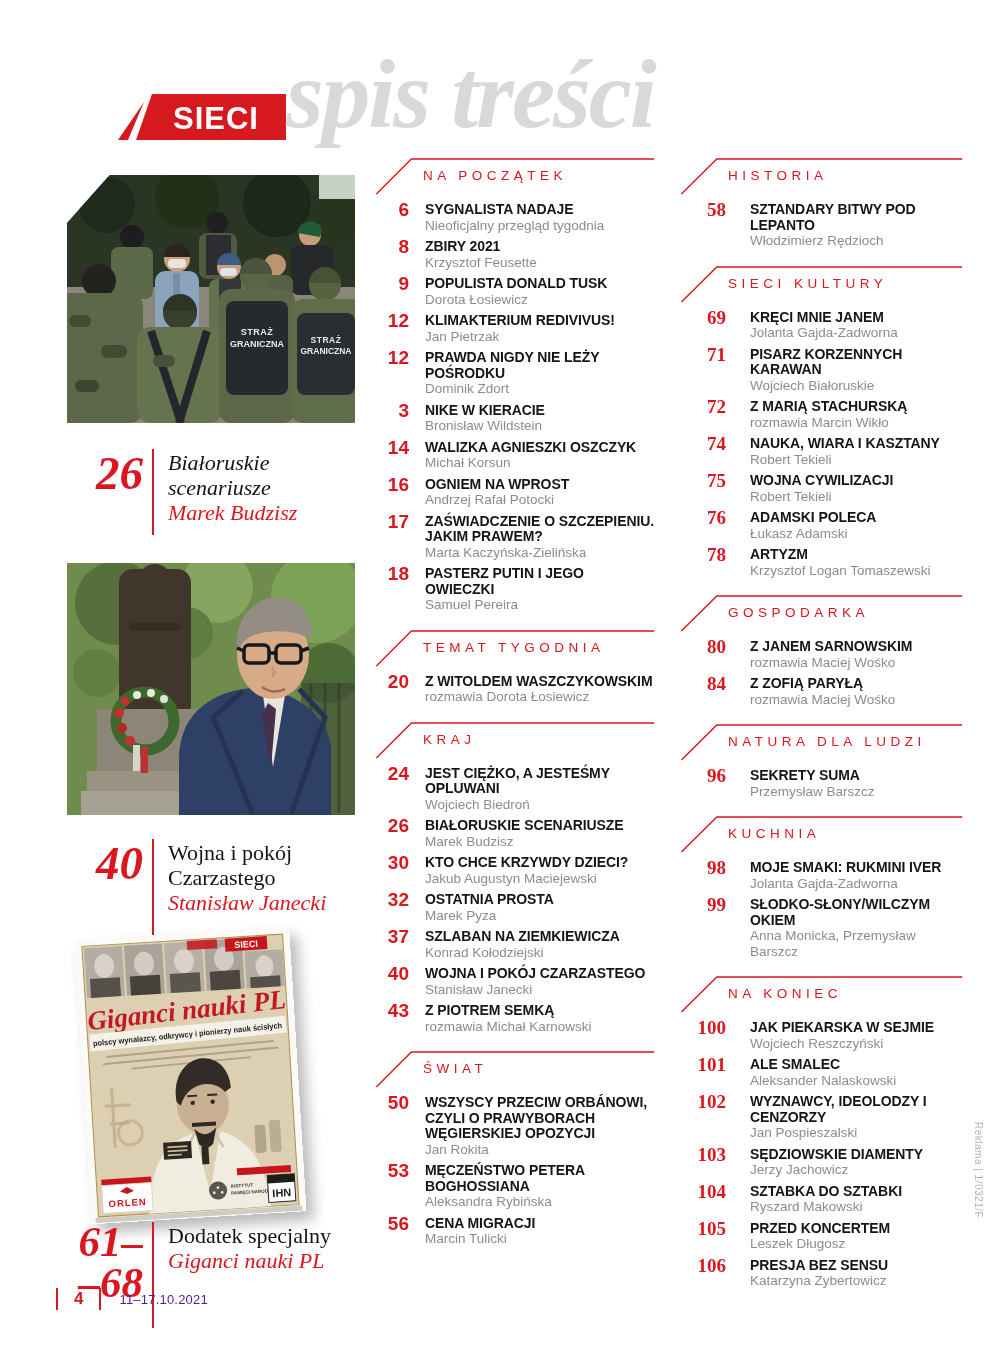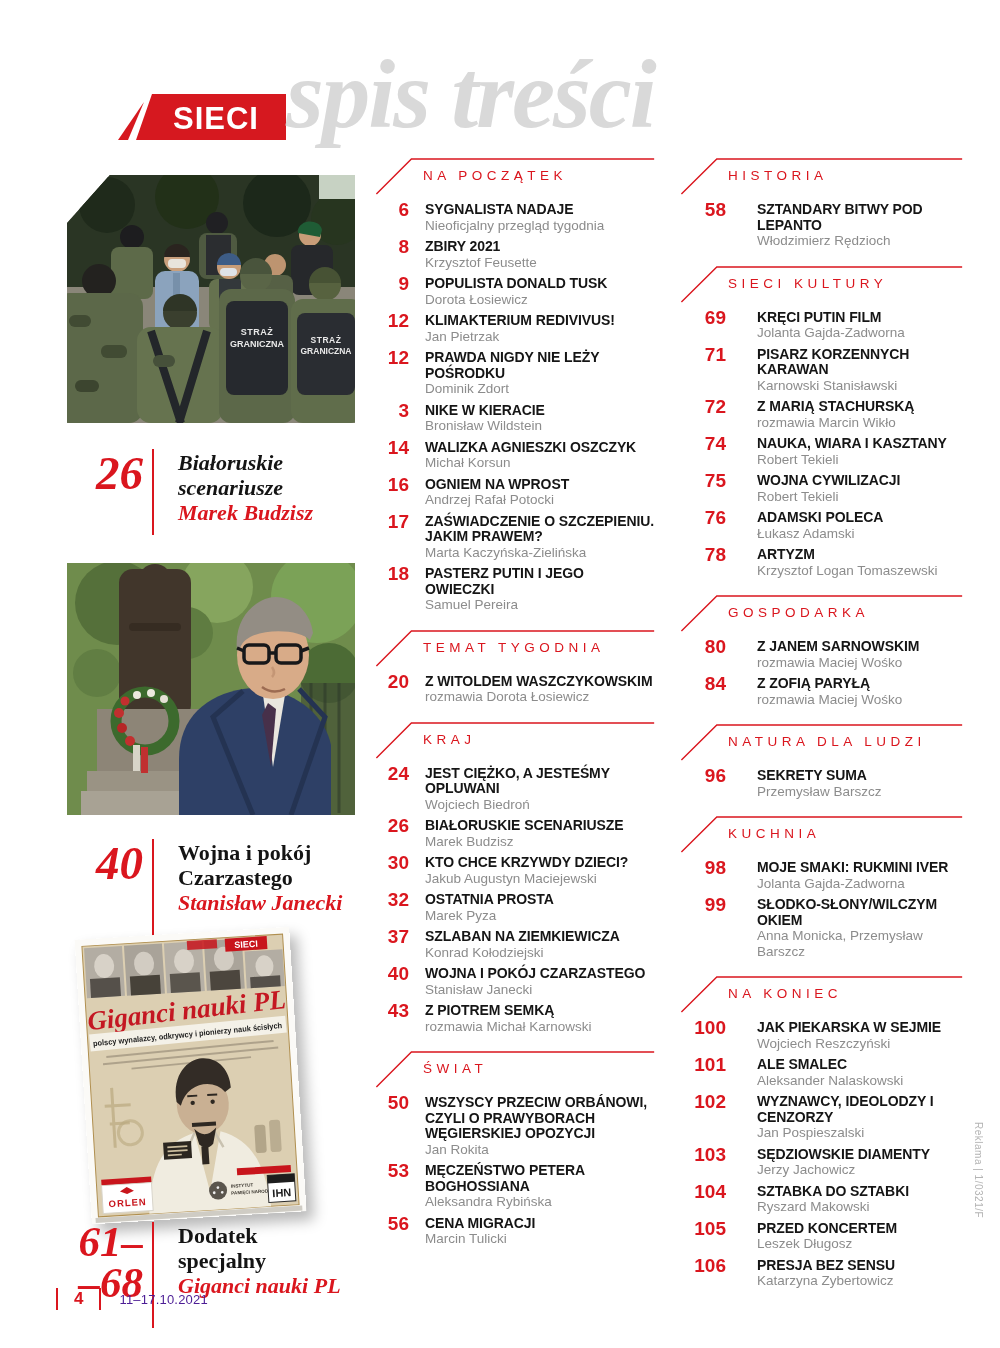--- a/index.html
+++ b/index.html
@@ -35,22 +35,22 @@
   .cap-num{
     position:absolute;left:0;top:4px;width:88px;text-align:right;
     font-family:"Liberation Serif",serif;font-style:italic;font-weight:bold;
     font-size:47px;line-height:.95;color:var(--red);white-space:pre-line;
   }
   .cap3 .cap-num{font-size:43px;top:2px;}
   .cap-rule{position:absolute;left:97px;top:2px;width:2px;background:var(--red);}
   .cap1 .cap-rule{height:86px;}
   .cap2 .cap-rule{height:128px;}
   .cap3 .cap-rule{height:106px;}
-  .cap-text{position:absolute;left:123px;top:3px;font-family:"Liberation Serif",serif;
-    font-weight:bold;font-size:22px;line-height:25px;}
+  .cap-text{position:absolute;left:113px;top:3px;font-family:"Liberation Serif",serif;
+    font-weight:normal;font-size:22px;line-height:25px;}
   .cap-title{color:#141414;white-space:pre-line;}
   .cap-title.it{font-style:italic;}
   .cap-author{color:var(--red);font-style:italic;}
   .cover-wrap{
     position:relative;width:215px;height:285px;margin:4px 0 0 28px;
     transform:rotate(-3.5deg);
     box-shadow:7px 9px 14px rgba(0,0,0,.28);
   }
   
   .toc-col{position:absolute;top:155px;}
@@ -63,21 +63,21 @@
   .sec-rule polyline{fill:none;stroke:var(--red);stroke-width:1.4;vector-effect:non-scaling-stroke;}
   .sec-title{
     position:absolute;left:48px;top:13px;color:var(--red);
     font-size:13.5px;letter-spacing:4.5px;font-weight:normal;white-space:nowrap;
   }
   .toc-item{display:flex;margin-bottom:6px;}
   .it-page{
     flex:none;width:34px;text-align:right;margin-right:16px;
     font-weight:bold;font-size:19px;line-height:15px;color:var(--red);
   }
-  .toc-col1 .it-page{width:46px;margin-right:31px;}
+  .toc-col1 .it-page{width:46px;margin-right:24px;font-family:Liberation Serif, serif;}
   .it-title{font-weight:bold;font-size:14px;line-height:15.5px;letter-spacing:-.1px;
     color:var(--ink);white-space:pre-line;}
   .it-author{font-size:13.5px;line-height:15.5px;color:var(--gray);}
   
   .footer{position:absolute;left:56px;top:1288px;display:flex;align-items:center;}
   .fbar{width:2px;height:22px;background:var(--red);}
   .fpage{font-weight:bold;font-size:17px;color:var(--red);margin:0 16px;}
   .fdate{font-size:13px;color:#4c1d95;margin-left:18px;letter-spacing:.2px;}
   .side-note{
     position:absolute;right:16px;top:1122px;height:160px;
@@ -519,29 +519,29 @@
       <section class="toc-section">
         <div class="sec-head">
           <svg class="sec-rule" viewBox="0 0 100 40" preserveAspectRatio="none">
             <polyline points="0.5,39 13,4 99.7,4"></polyline>
           </svg>
           <div class="sec-title">SIECI KULTURY</div>
         </div>
         <div class="toc-item">
           <div class="it-page">69</div>
           <div class="it-text">
-            <div class="it-title">KRĘCI PUTIN FILM</div>
+            <div class="it-title">KRĘCI MNIE JANEM</div>
             <div class="it-author">Jolanta Gajda-Zadworna</div>
           </div>
         </div>
         <div class="toc-item">
           <div class="it-page">71</div>
           <div class="it-text">
             <div class="it-title">PISARZ KORZENNYCH KARAWAN</div>
-            <div class="it-author">Karnowski Stanisławski</div>
+            <div class="it-author">Wojciech Białoruskie</div>
           </div>
         </div>
         <div class="toc-item">
           <div class="it-page">72</div>
           <div class="it-text">
             <div class="it-title">Z MARIĄ STACHURSKĄ</div>
             <div class="it-author">rozmawia Marcin Wikło</div>
           </div>
         </div>
         <div class="toc-item">

